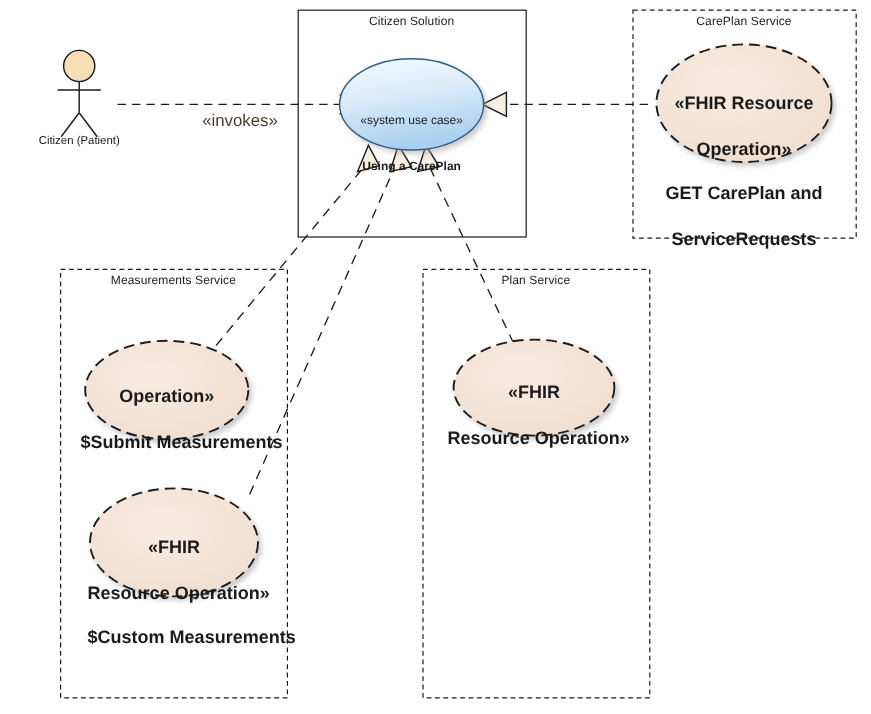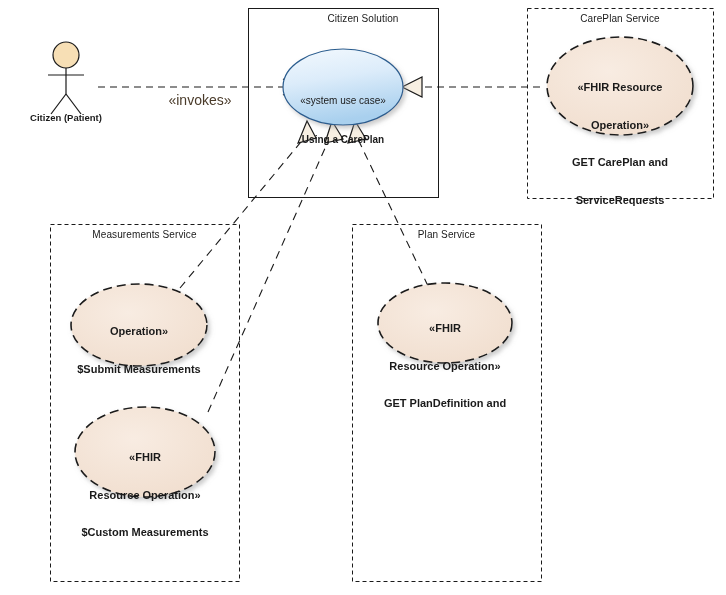--- a/index.html
+++ b/index.html
@@ -46,30 +46,30 @@
     font-weight: normal;
   }
   .node-label .name {
     font-weight: bold;
   }
   .node-label.ucase .stereo {
     font-size: 10px;
   }
   .node-label.fhir {
     font-weight: bold;
-    font-size: 11px;
+    font-size: 15px;
     line-height: 12.5px;
   }
   .edge-label {
     font-size: 14px;
     color: #4a3b2a;
   }
   .actor-label {
     font-size: 9.5px;
-    font-weight: bold;
+    font-weight: normal;
   }
 </style>
 </head>
 <body>
 
 <div id="diagram-root">
 
   <svg id="diagram-svg" viewBox="0 0 726 595">
     <defs>
       <linearGradient id="ucGrad" x1="0" y1="0" x2="0.25" y2="1">
@@ -127,21 +127,21 @@
 
     <ellipse cx="620" cy="86" rx="73" ry="49" fill="url(#svcGrad)" stroke="#1a1a1a" stroke-width="1.6" stroke-dasharray="9,5" filter="url(#softShadow)"></ellipse>
 
     <ellipse cx="139" cy="325" rx="68" ry="41" fill="url(#svcGrad)" stroke="#1a1a1a" stroke-width="1.6" stroke-dasharray="9,5" filter="url(#softShadow)"></ellipse>
 
     <ellipse cx="145" cy="452" rx="70" ry="45" fill="url(#svcGrad)" stroke="#1a1a1a" stroke-width="1.6" stroke-dasharray="9,5" filter="url(#softShadow)"></ellipse>
 
     <ellipse cx="445" cy="323" rx="67" ry="40" fill="url(#svcGrad)" stroke="#1a1a1a" stroke-width="1.6" stroke-dasharray="9,5" filter="url(#softShadow)"></ellipse>
   </svg>
 
-  <div class="pkg-label" style="left:248px; top:13px; width:190px;padding-left:20px;">Citizen Solution</div>
+  <div class="pkg-label" style="left:248px; top:13px; width:190px;">Citizen Solution</div>
 
   <div class="pkg-label" style="left:527px; top:13px; width:186px;">CarePlan Service</div>
 
   <div class="pkg-label" style="left:50px; top:229px; width:189px;">Measurements Service</div>
 
   <div class="pkg-label" style="left:352px; top:229px; width:189px;">Plan Service</div>
 
   <div class="actor-label" style="left:6px; top:112px; width:120px;">Citizen (Patient)</div>
 
   <div class="edge-label" style="left:140px; top:92px; width:120px;">«invokes»</div>
@@ -165,16 +165,15 @@
 
   <div class="node-label fhir" style="left:73px; top:426px; width:144px;">
     <div>«FHIR</div>
     <div>Resource Operation»</div>
     <div>$Custom Measurements</div>
   </div>
 
   <div class="node-label fhir" style="left:373px; top:297px; width:144px;">
     <div>«FHIR</div>
     <div>Resource Operation»</div>
-    <div>GET PlanDefinition and</div>
   </div>
 
 </div>
 
 </body></html>

